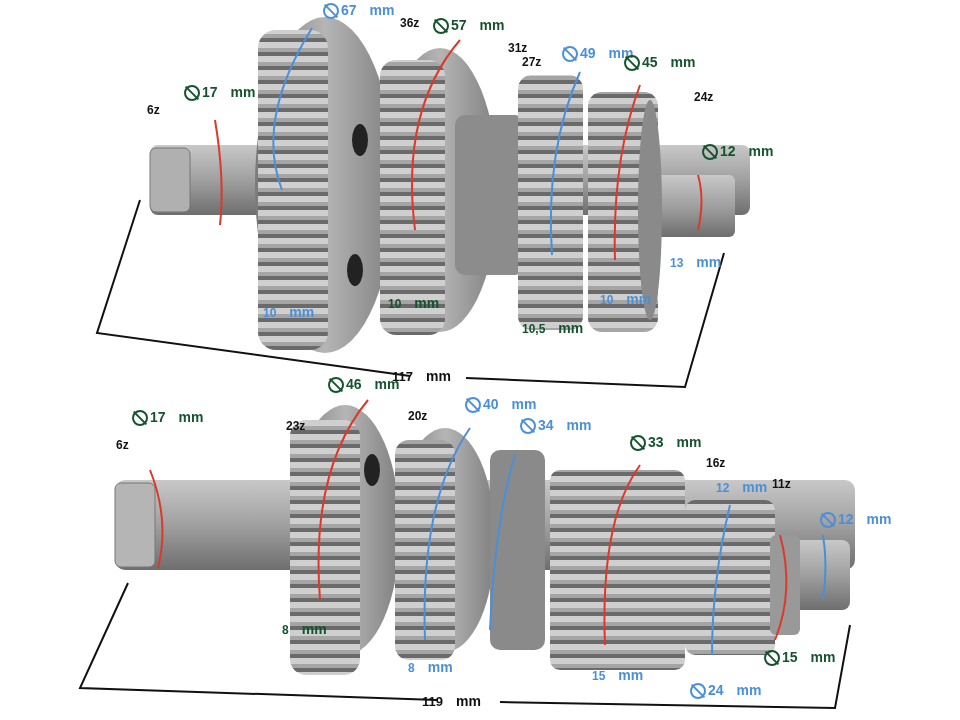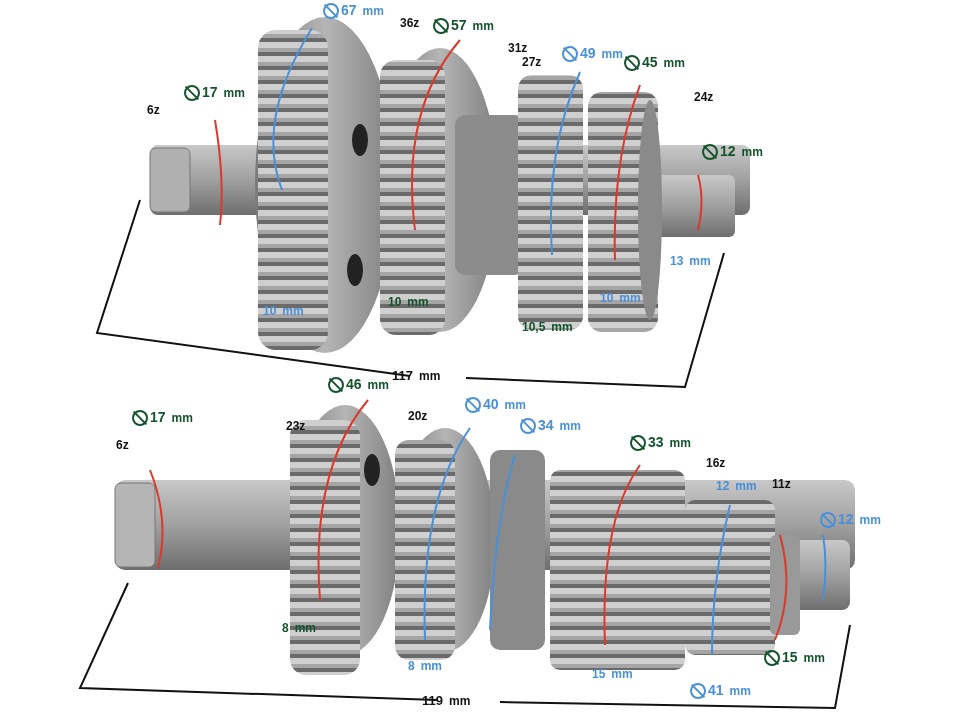--- a/index.html
+++ b/index.html
@@ -1,19 +1,19 @@
 <!DOCTYPE html>
 <html><head>
 <meta charset="utf-8">
 <style>
   html,body{margin:0;padding:0;background:#fff;}
   body{width:960px;height:720px;position:relative;overflow:hidden;font-family:"Liberation Sans",sans-serif;}
   svg{position:absolute;left:0;top:0;}
   .lbl{position:absolute;font-weight:bold;white-space:nowrap;line-height:1;}
-  .lbl .u{font-size:12px;margin-left:6px;text-align:center;}
+  .lbl .u{font-size:14px;margin-left:13px;text-align:center;}
   .dia{display:inline-block;width:16px;height:16px;border:2px solid currentColor;border-radius:50%;position:relative;vertical-align:middle;margin-right:2px;box-sizing:border-box;}
   .dia::after{content:"";position:absolute;left:-3px;top:5px;width:18px;height:2px;background:currentColor;transform:rotate(45deg);}
   .red{color:#14532d;font-size:14px;}
   .blue{color:#4a90d9;font-size:14px;}
   .blk{color:#111;font-size:12px;}
   .dim{color:#111;font-size:13px;}
 </style>
 </head>
 <body>
 
@@ -126,20 +126,20 @@
 <div class="lbl blk" style="left:706px;top:457px">16z</div>
 <div class="lbl blk" style="left:772px;top:478px">11z</div>
 
 <div class="lbl red" style="left:132px;top:410px"><span class="dia"></span><span>17</span><span class="u">mm</span></div>
 <div class="lbl red" style="left:328px;top:377px"><span class="dia"></span><span>46</span><span class="u">mm</span></div>
 <div class="lbl blue" style="left:465px;top:397px"><span class="dia"></span><span>40</span><span class="u">mm</span></div>
 <div class="lbl blue" style="left:520px;top:418px"><span class="dia"></span><span>34</span><span class="u">mm</span></div>
 <div class="lbl red" style="left:630px;top:435px"><span class="dia"></span><span>33</span><span class="u">mm</span></div>
 <div class="lbl blue" style="left:820px;top:512px"><span class="dia"></span><span>12</span><span class="u">mm</span></div>
 <div class="lbl red" style="left:764px;top:650px"><span class="dia"></span><span>15</span><span class="u">mm</span></div>
-<div class="lbl blue" style="left:690px;top:683px"><span class="dia"></span><span>41</span><span class="u">mm</span></div>
+<div class="lbl blue" style="left:690px;top:683px"><span class="dia"></span><span>24</span><span class="u">mm</span></div>
 
 <div class="lbl red" style="left:282px;top:622px;font-size:12px"><span>8</span><span class="u">mm</span></div>
 <div class="lbl blue" style="left:408px;top:660px;font-size:12px"><span>8</span><span class="u">mm</span></div>
 <div class="lbl blue" style="left:592px;top:668px;font-size:12px"><span>15</span><span class="u">mm</span></div>
 <div class="lbl blue" style="left:716px;top:480px;font-size:12px"><span>12</span><span class="u">mm</span></div>
 
 <div class="lbl dim" style="left:422px;top:694px"><span>119</span><span class="u">mm</span></div>
 
 </body></html>

